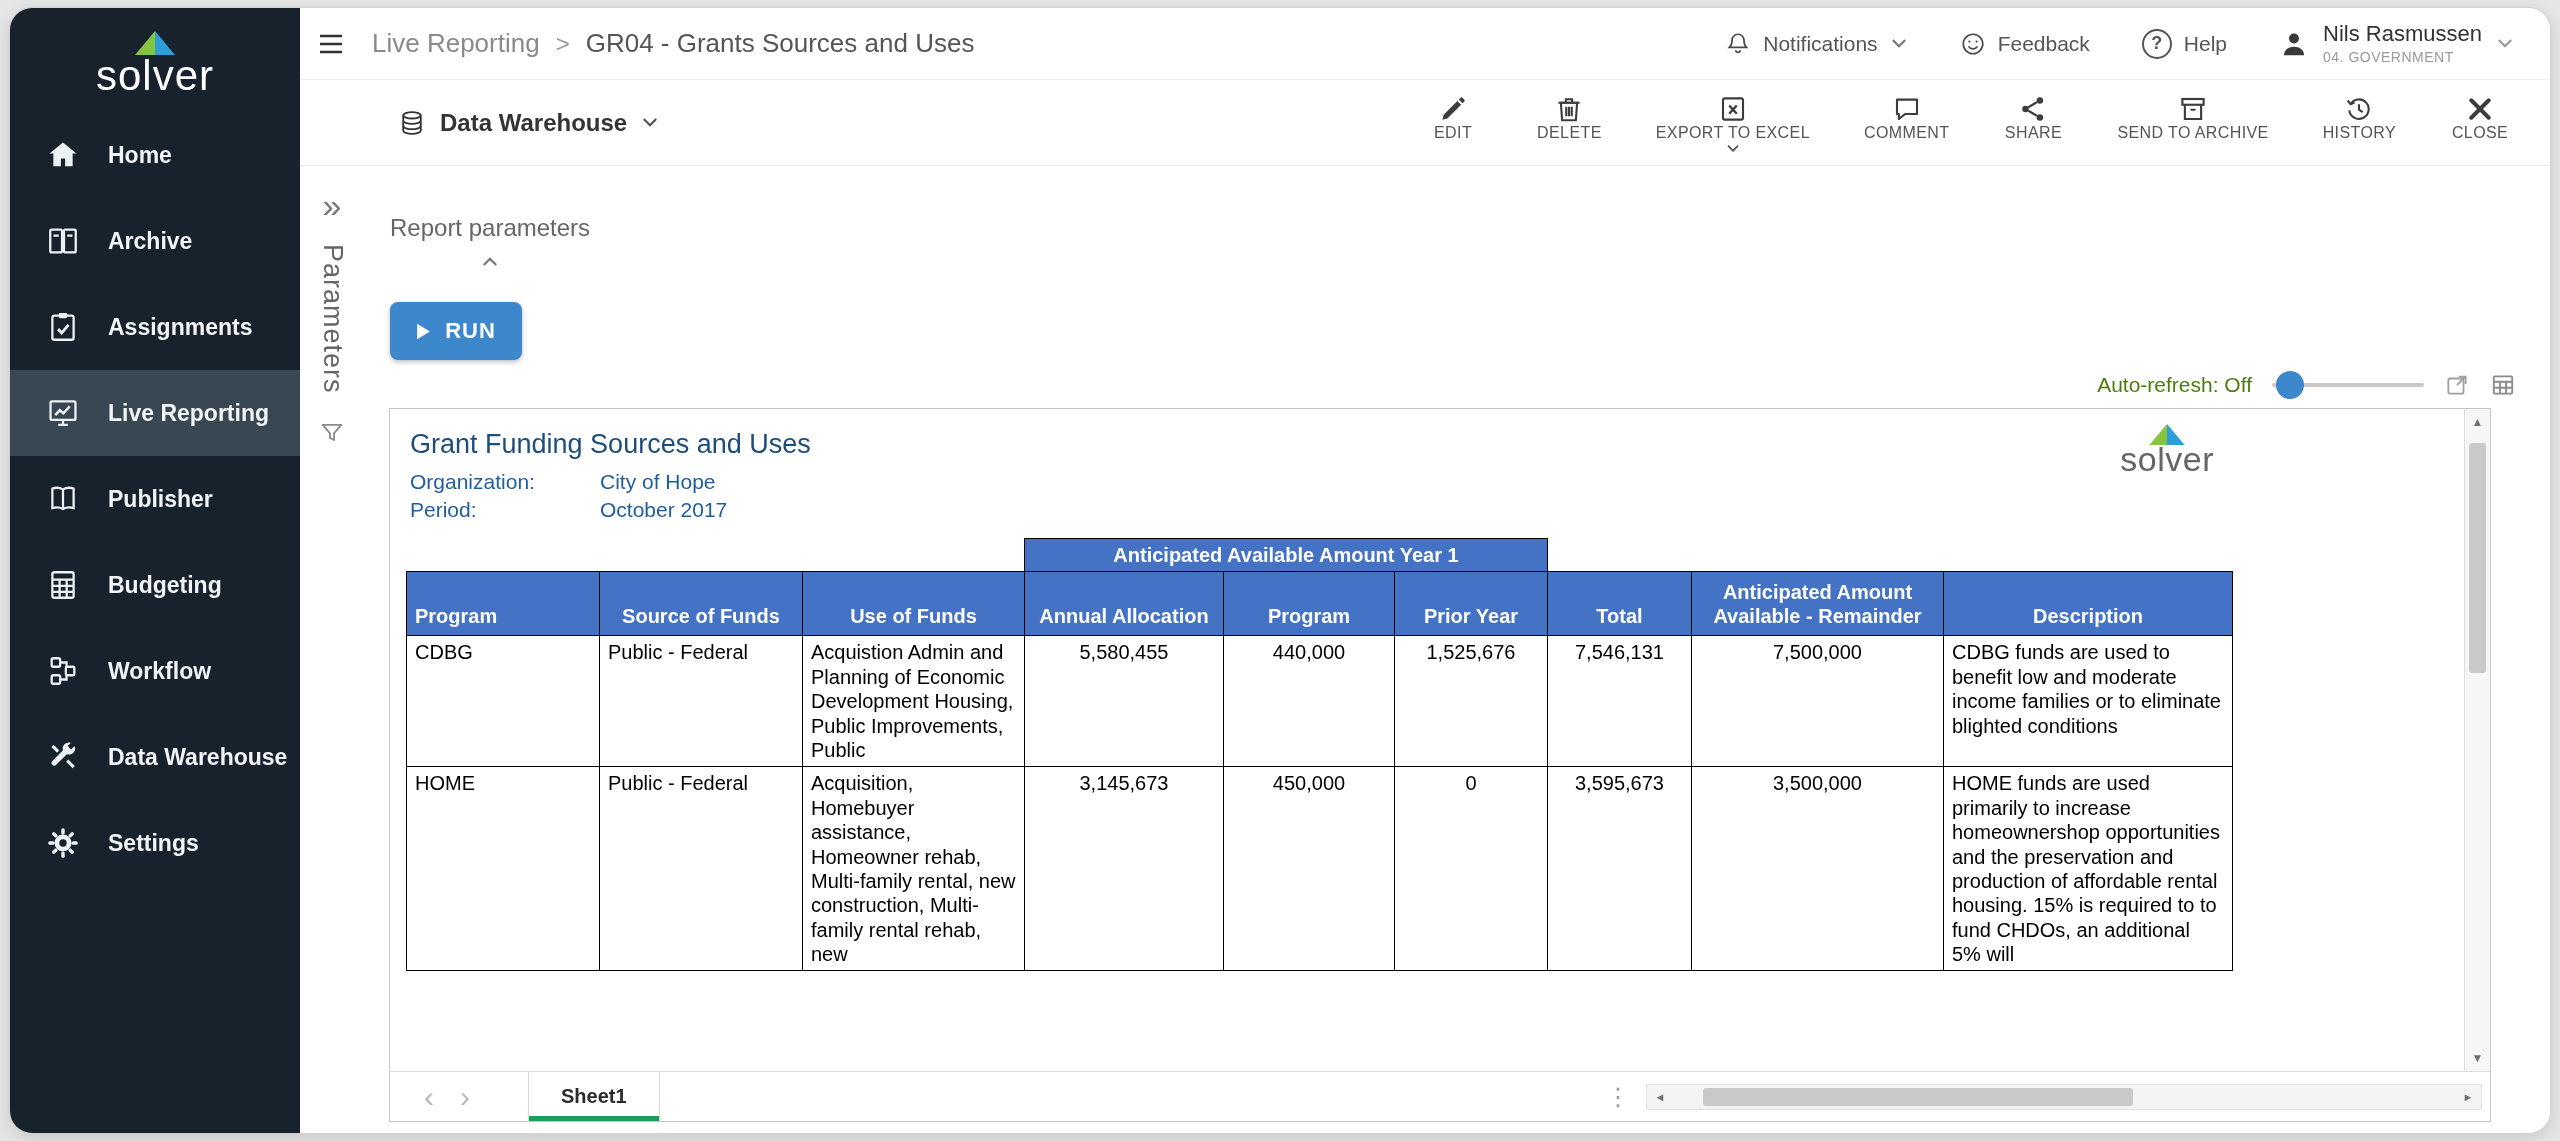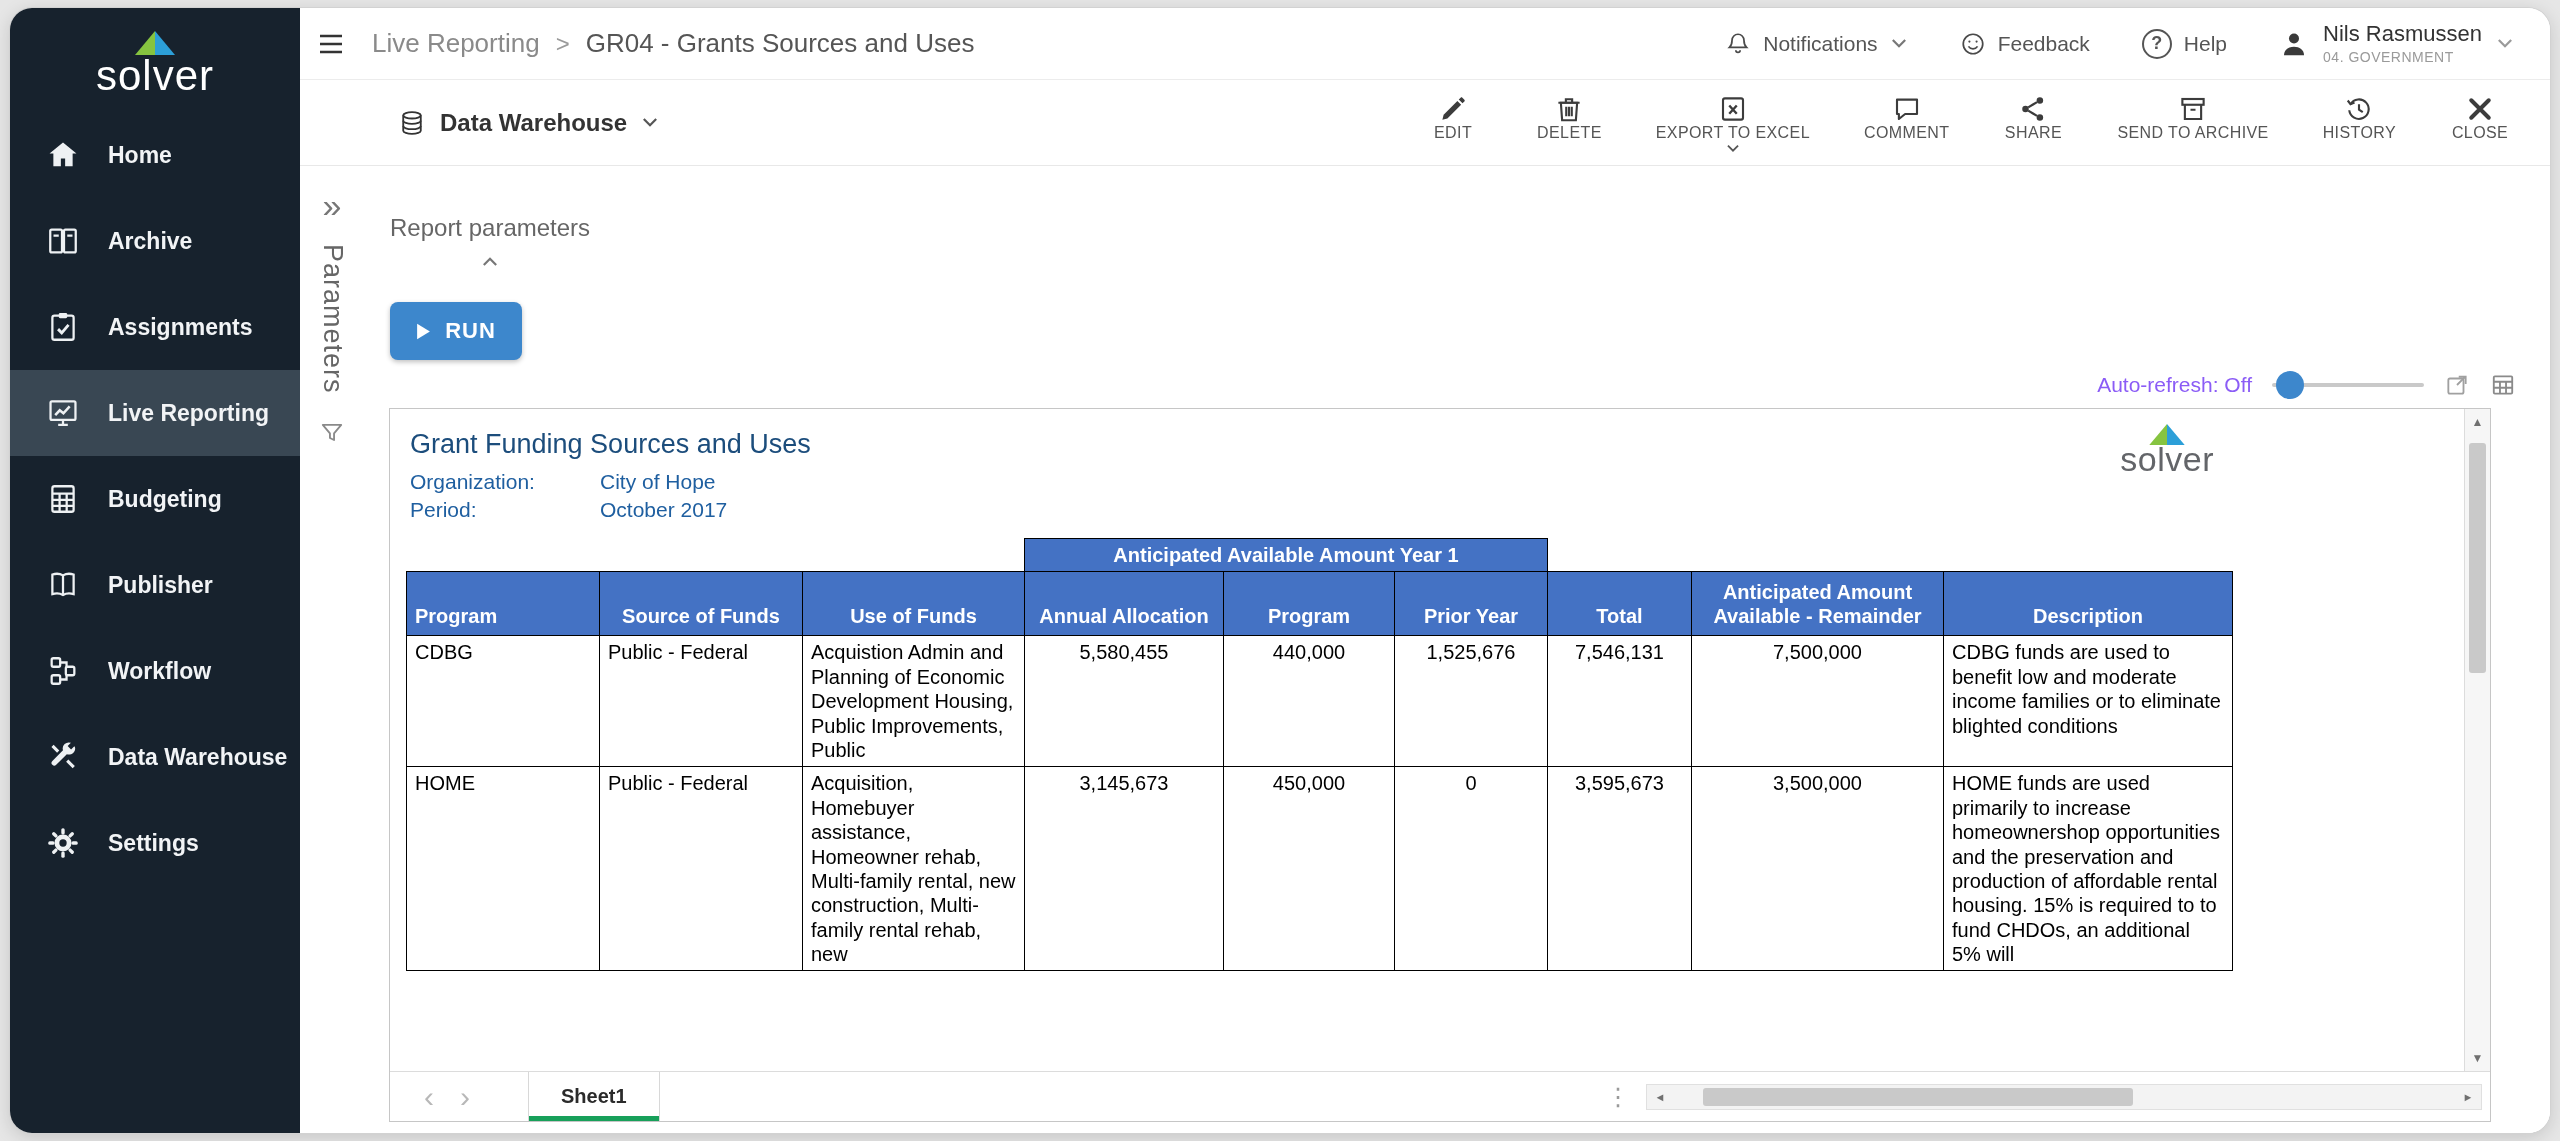--- a/index.html
+++ b/index.html
@@ -53,21 +53,21 @@
   .params-title { writing-mode:vertical-rl; font-size:27px; color:#666; letter-spacing:1px; cursor:pointer; }
   .funnel { margin-top:26px; cursor:pointer; display:flex; }
 
   .report-params { position:absolute; left:90px; top:48px; display:flex; align-items:center; gap:14px; font-size:24px; color:#666; cursor:pointer;flex-direction:column; }
 
   .run-btn { position:absolute; left:90px; top:136px; width:132px; height:58px; background:#3d87cc; border:none; border-radius:8px;
              color:#fff; font-size:22px; font-weight:bold; letter-spacing:1px; display:flex; align-items:center; justify-content:center;
              gap:14px; cursor:pointer; box-shadow:0 2px 5px rgba(0,0,0,.25); font-family:"Liberation Sans",sans-serif; }
 
   .auto-refresh { position:absolute; top:204px; right:34px; display:flex; align-items:center; gap:20px; }
-  .ar-label { font-size:21px; color:#8b5cf6; }
+  .ar-label { font-size:21px; color:#4d7c0f; }
   .slider { width:152px; height:30px; position:relative; cursor:pointer; }
   .slider-track { position:absolute; left:0; right:0; top:13px; height:4px; background:#c9c9c9; border-radius:2px; }
   .slider-knob { position:absolute; left:4px; top:1px; width:28px; height:28px; border-radius:50%; background:#3d87cc; }
   .ar-icon { display:flex; cursor:pointer; }
 
   
   .report-box { position:absolute; left:89px; top:242px; width:2102px; height:714px; border:1px solid #c6c6c6; background:#fff;
                 display:flex; flex-direction:column; }
   .report-body { flex:1; display:flex; min-height:0; }
   .report-content { flex:1; position:relative; overflow:hidden; padding:20px 0 0 16px; }
@@ -153,34 +153,34 @@
             <rect x="3.2" y="3.8" width="17.6" height="13" rx="1"></rect>
             <path d="M6.5 13.5l3.2-3.4 2.6 2.1 4.4-4.8" stroke-width="1.8"></path>
             <path d="M12 16.8v3.4M8.6 20.4h6.8"></path>
           </svg>
         </span>
         <span class="nav-label">Live Reporting</span>
       </div>
       <div class="nav-item">
         <span class="nav-ico">
           <svg viewBox="0 0 24 24" fill="none" stroke="#eef1f3" stroke-width="1.6">
+            <path d="M12 5.2C9.6 3.8 7.3 3.7 4.5 4.6v13.8c2.8-.9 5.1-.8 7.5.6 2.4-1.4 4.7-1.5 7.5-.6V4.6c-2.8-.9-5.1-.8-7.5.6z"></path>
+            <path d="M12 5.2V19"></path>
+          </svg>
+        </span>
+        <span class="nav-label">Publisher</span>
+      </div>
+      <div class="nav-item">
+        <span class="nav-ico">
+          <svg viewBox="0 0 24 24" fill="none" stroke="#eef1f3" stroke-width="1.6">
             <rect x="4.5" y="3" width="15" height="18" rx="1.5"></rect>
             <path d="M4.5 8.2h15M9.6 8.2V21M14.6 8.2V21M4.5 12.6h15M4.5 16.8h15"></path>
           </svg>
         </span>
         <span class="nav-label">Budgeting</span>
-      </div>
-      <div class="nav-item">
-        <span class="nav-ico">
-          <svg viewBox="0 0 24 24" fill="none" stroke="#eef1f3" stroke-width="1.6">
-            <path d="M12 5.2C9.6 3.8 7.3 3.7 4.5 4.6v13.8c2.8-.9 5.1-.8 7.5.6 2.4-1.4 4.7-1.5 7.5-.6V4.6c-2.8-.9-5.1-.8-7.5.6z"></path>
-            <path d="M12 5.2V19"></path>
-          </svg>
-        </span>
-        <span class="nav-label">Publisher</span>
       </div>
       <div class="nav-item">
         <span class="nav-ico">
           <svg viewBox="0 0 24 24" fill="none" stroke="#eef1f3" stroke-width="1.6">
             <rect x="4" y="3" width="6" height="6" rx="1.2"></rect>
             <rect x="14" y="9" width="6" height="6" rx="1.2"></rect>
             <rect x="4" y="15" width="6" height="6" rx="1.2"></rect>
             <path d="M10 6h4.5v3M10 18h4.5v-3"></path>
           </svg>
         </span>

